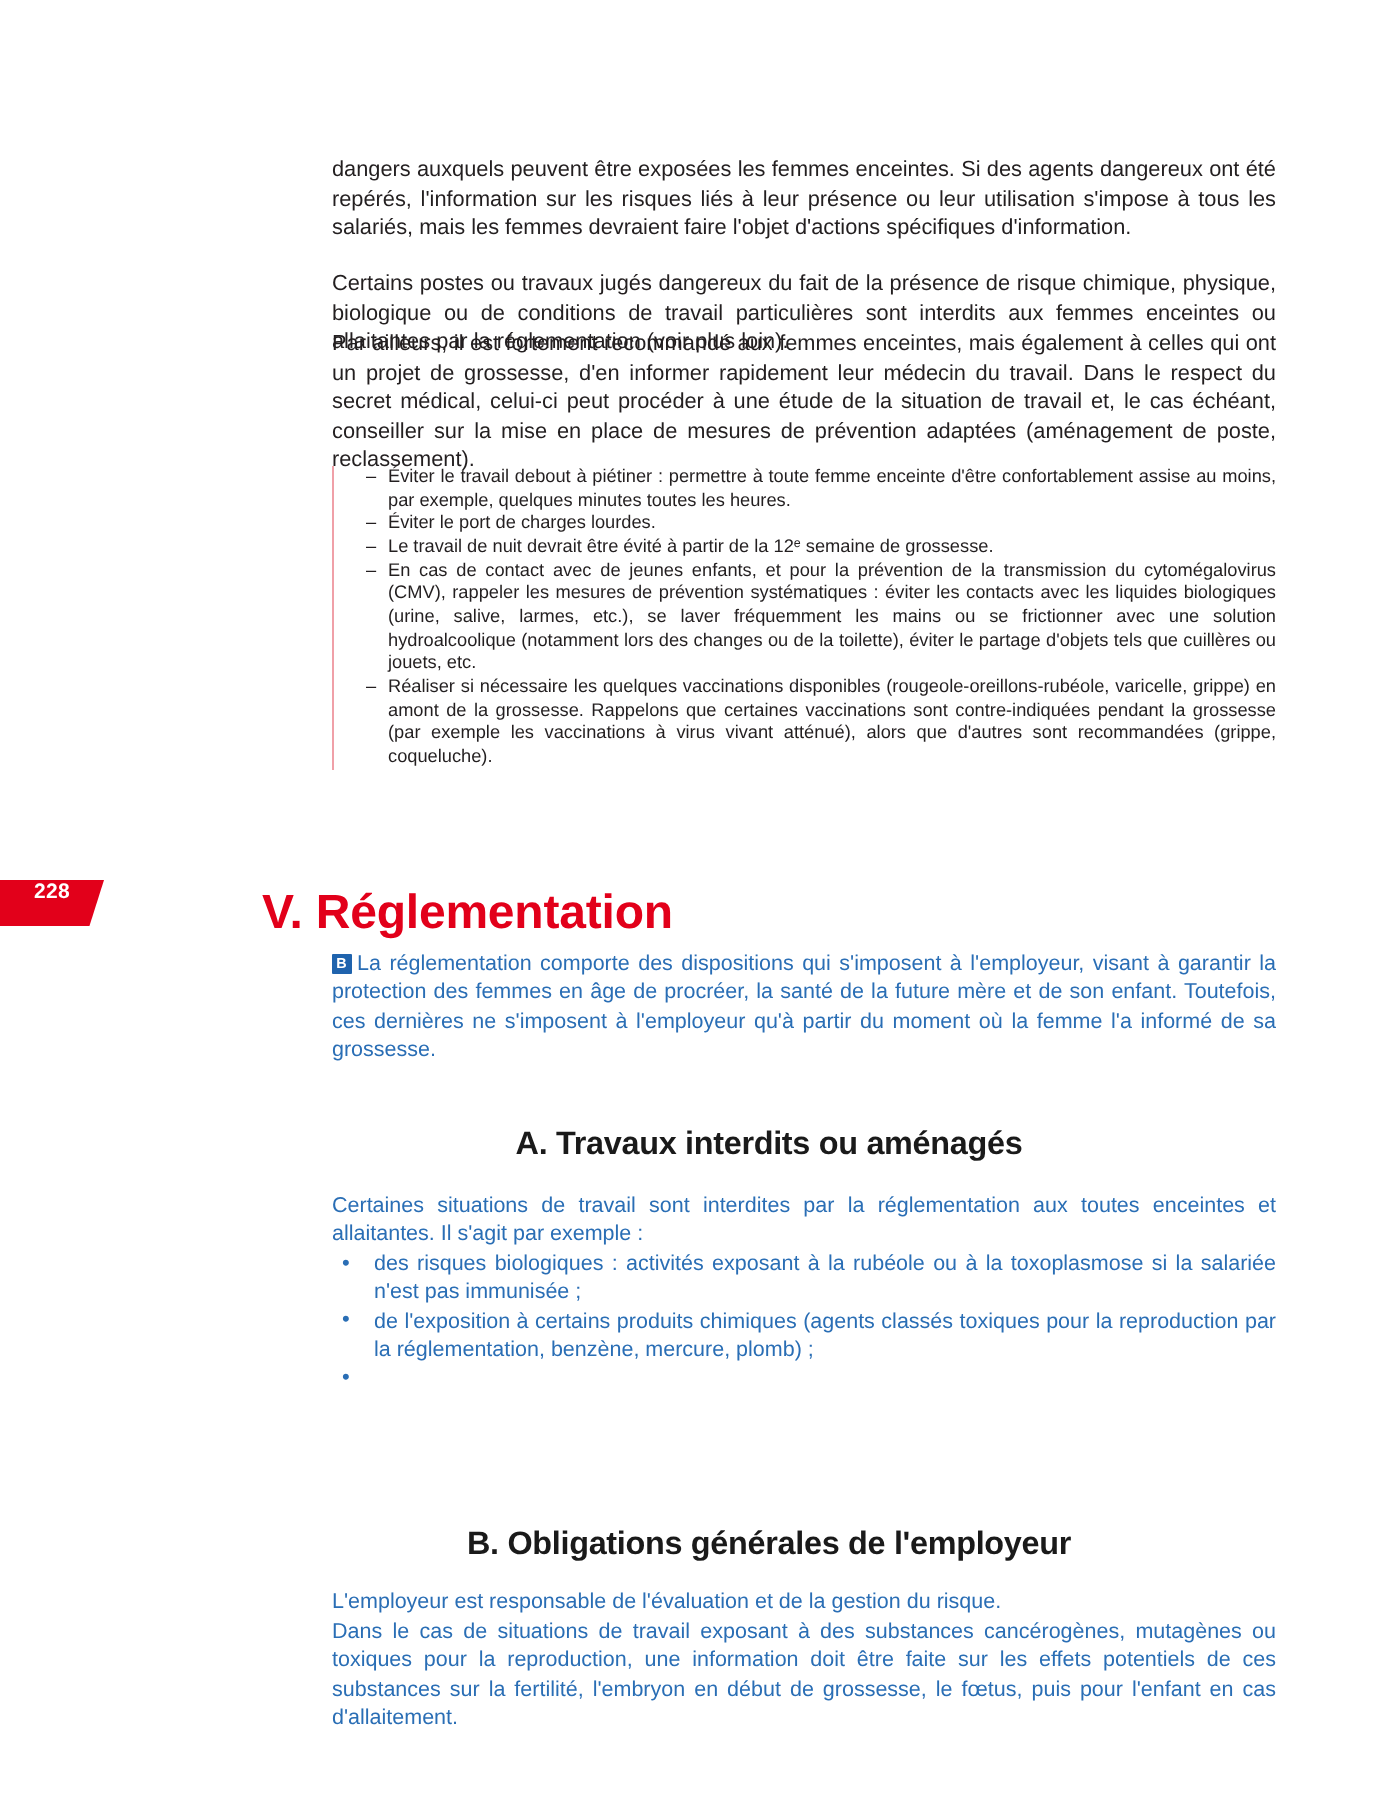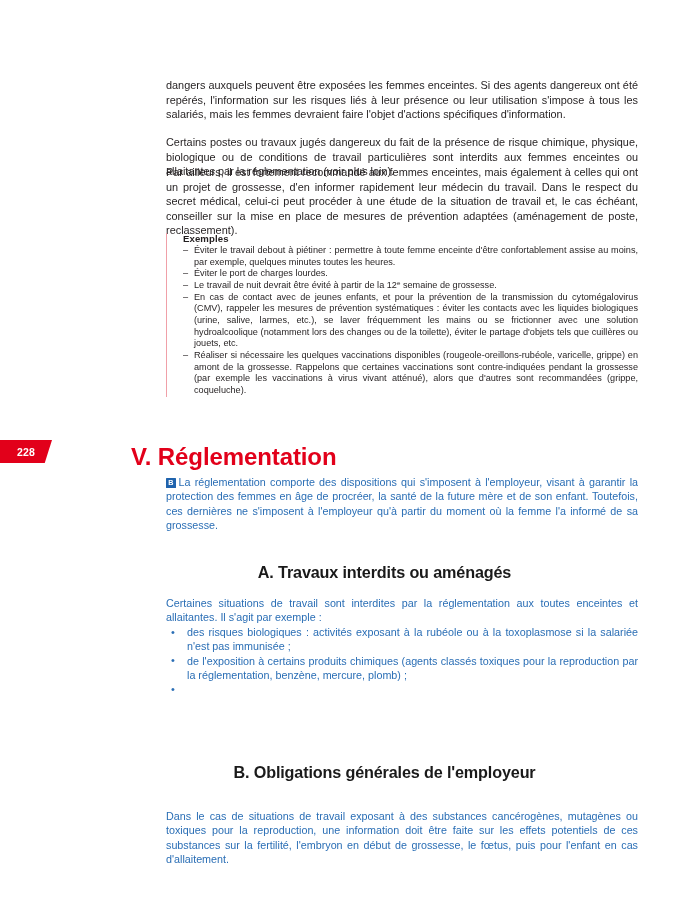--- a/index.html
+++ b/index.html
@@ -102,21 +102,21 @@
     position: absolute;
     left: 0;
     top: 440px;
     width: 52px;
     height: 23px;
     background: #e2001a;
     color: #ffffff;
     font-size: 10.5px;
     font-weight: bold;
     display: flex;
-    align-items: center;
+    align-items: flex-start;
     justify-content: center;
     -webkit-clip-path: polygon(0 0, 100% 0, 86% 100%, 0 100%);
     clip-path: polygon(0 0, 100% 0, 86% 100%, 0 100%);
     letter-spacing: .2px;
   }
 
   
   h1.sect {
     position: absolute;
     left: 131px;
@@ -192,21 +192,20 @@
     <p class="body">dangers auxquels peuvent être exposées les femmes enceintes. Si des agents dangereux ont été repérés, l'information sur les risques liés à leur présence ou leur utilisation s'impose à tous les salariés, mais les femmes devraient faire l'objet d'actions spécifiques d'information.</p>
   </div>
   <div class="col" style="top:135px;">
     <p class="body">Certains postes ou travaux jugés dangereux du fait de la présence de risque chimique, physique, biologique ou de conditions de travail particulières sont interdits aux femmes enceintes ou allaitantes par la réglementation (voir plus loin).</p>
   </div>
   <div class="col" style="top:165px;">
     <p class="body">Par ailleurs, il est fortement recommandé aux femmes enceintes, mais également à celles qui ont un projet de grossesse, d'en informer rapidement leur médecin du travail. Dans le respect du secret médical, celui-ci peut procéder à une étude de la situation de travail et, le cas échéant, conseiller sur la mise en place de mesures de prévention adaptées (aménagement de poste, reclassement).</p>
   </div>
 
   <div class="callout">
-    <p class="callout-title">Exemples</p>
     <ul class="dashlist">
       <li>
         <span class="dash">–</span>
         <span>Éviter le travail debout à piétiner : permettre à toute femme enceinte d'être confortablement assise au moins, par exemple, quelques minutes toutes les heures.</span>
       </li>
       <li>
         <span class="dash">–</span>
         <span>Éviter le port de charges lourdes.</span>
       </li>
       <li>
@@ -252,17 +251,20 @@
       </li>
       <li>
         <span class="dot">•</span>
       </li>
     </ul>
   </div>
 
 
   <h2 class="sub" style="top:763px;">B. Obligations générales de l'employeur</h2>
 
+  <div class="col" style="top:794px;">
+    <p class="blue-body">L'employeur est responsable de l'évaluation et de la gestion du risque.</p>
+  </div>
   <div class="col" style="top:809px;">
     <p class="blue-body">Dans le cas de situations de travail exposant à des substances cancérogènes, mutagènes ou toxiques pour la reproduction, une information doit être faite sur les effets potentiels de ces substances sur la fertilité, l'embryon en début de grossesse, le fœtus, puis pour l'enfant en cas d'allaitement.</p>
   </div>
 
 </div>
 
 </body></html>

